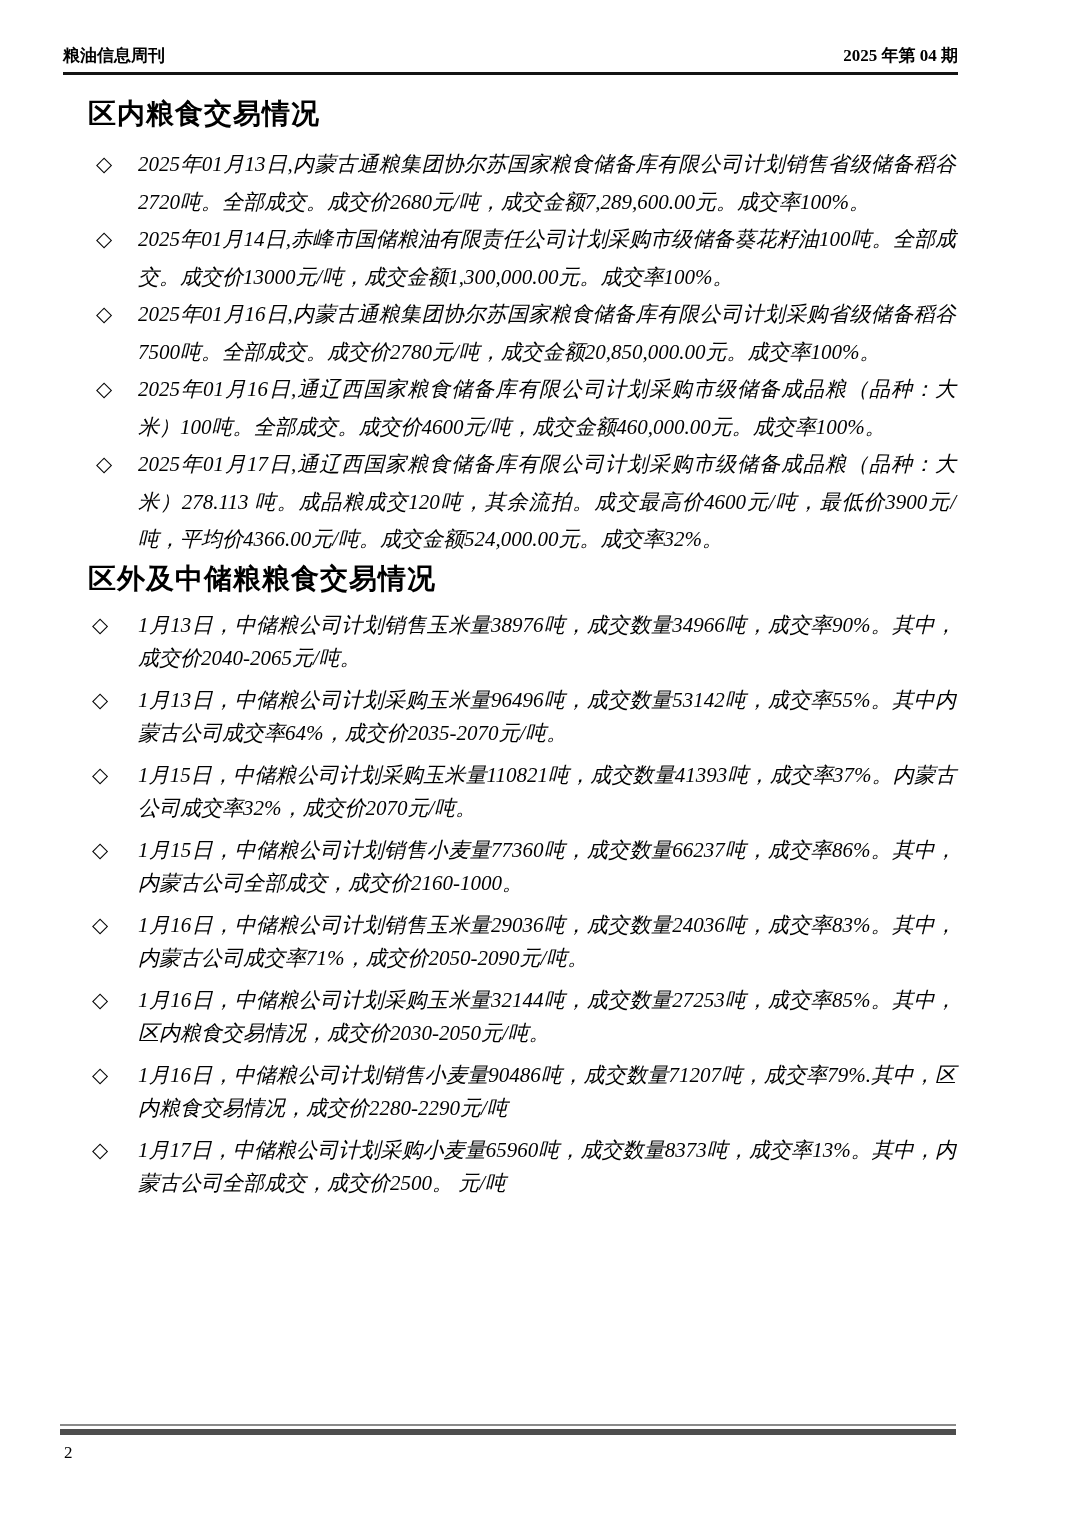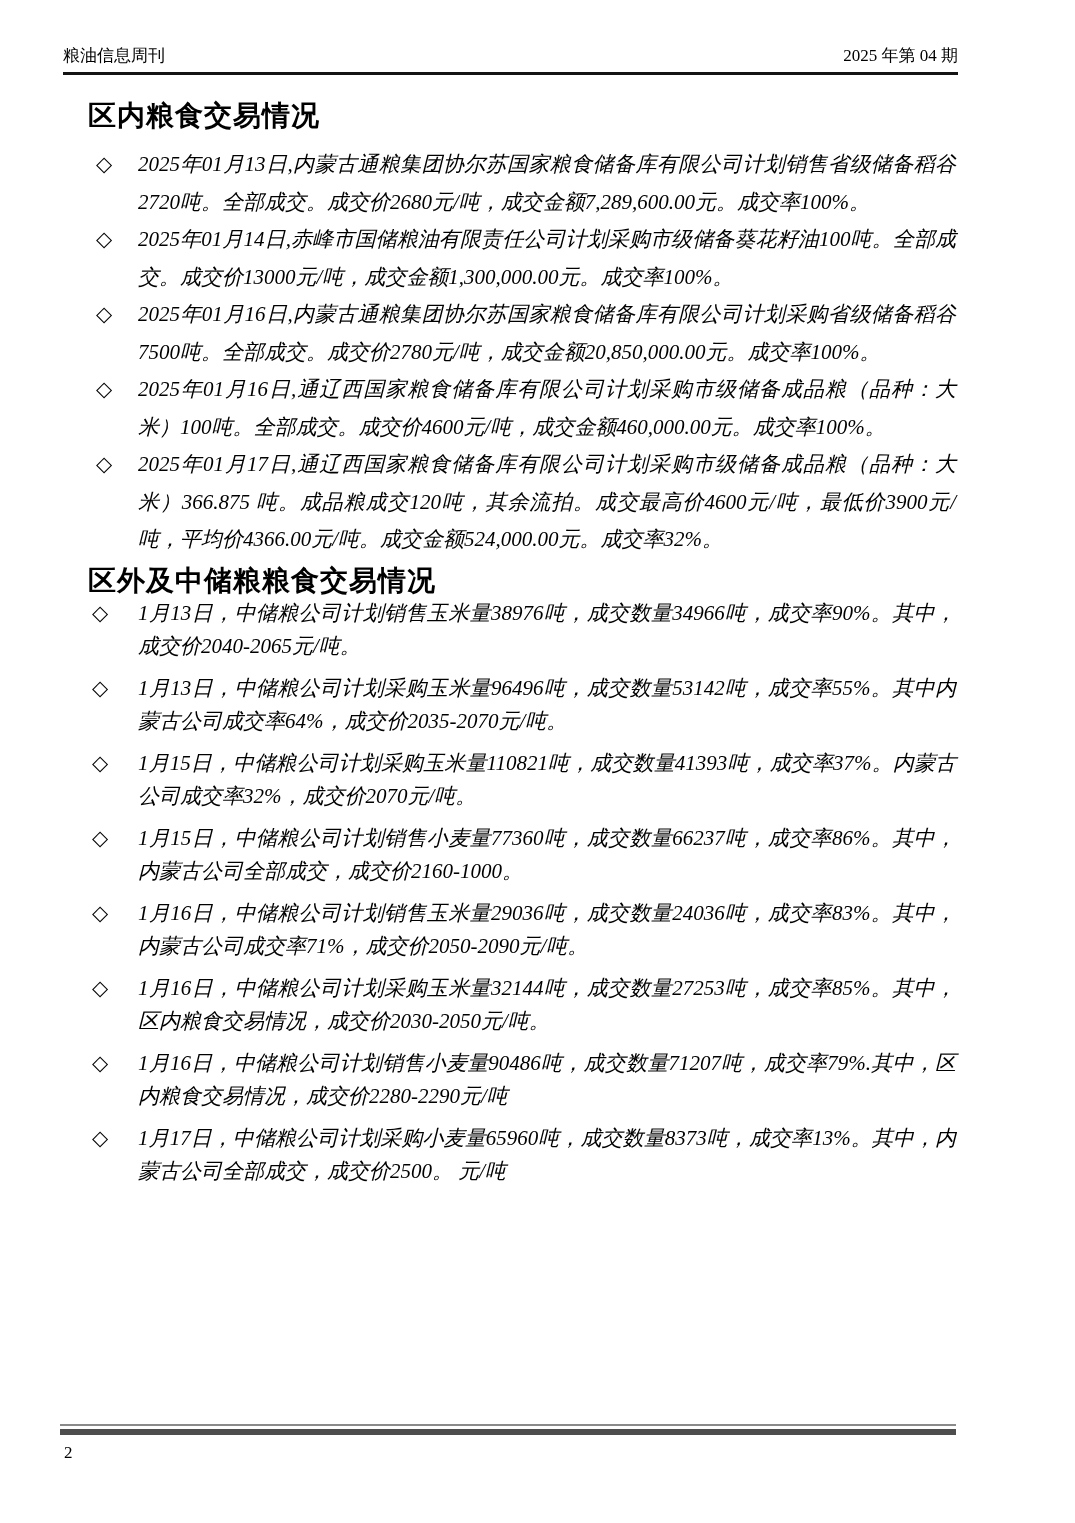--- a/index.html
+++ b/index.html
@@ -20,43 +20,43 @@
   
   .page-header {
     position: absolute;
     left: 63px;
     top: 44px;
     width: 895px;
     display: flex;
     justify-content: space-between;
     align-items: flex-end;
     font-size: 17px;
-    font-weight: normal;
+    font-weight: bold;
     padding-bottom: 5px;
     border-bottom: 3px solid #141414;
   }
 
   
   .content {
     position: absolute;
     left: 88px;
     top: 100px;
     width: 868px;
   }
   .section-title {
-    font-family: Liberation Serif, serif;
+    font-family: Liberation Mono, monospace;
     font-weight: bold;
     font-size: 28px;
     line-height: 32px;
     margin: 0 0 14px 0;
     letter-spacing: 1px;
   }
   .section-title.second {
     margin-top: 6px;
-    margin-bottom: 0;
+    margin-bottom: 12px;
   }
   .bullet-list { margin: 0; padding: 0; }
   .bullet-item {
     display: flex;
     font-size: 21px;
   }
   .sec1 .bullet-item { line-height: 37.5px; margin: 0; }
   .sec2 .bullet-item { line-height: 33px; margin: 0 0 9px 0; }
   .bullet-marker {
     flex: 0 0 50px;
@@ -122,21 +122,21 @@
       <div class="bullet-item">
         <span class="bullet-marker">◇</span>
         <span class="bullet-text">2025年01月16日,内蒙古通粮集团协尔苏国家粮食储备库有限公司计划采购省级储备稻谷7500吨。全部成交。成交价2780元/吨，成交金额20,850,000.00元。成交率100%。</span>
       </div>
       <div class="bullet-item">
         <span class="bullet-marker">◇</span>
         <span class="bullet-text">2025年01月16日,通辽西国家粮食储备库有限公司计划采购市级储备成品粮（品种：大米）100吨。全部成交。成交价4600元/吨，成交金额460,000.00元。成交率100%。</span>
       </div>
       <div class="bullet-item">
         <span class="bullet-marker">◇</span>
-        <span class="bullet-text">2025年01月17日,通辽西国家粮食储备库有限公司计划采购市级储备成品粮（品种：大米）366.875 吨。成品粮成交120吨，其余流拍。成交最高价4600元/吨，最低价3900元/吨，平均价4366.00元/吨。成交金额524,000.00元。成交率32%。</span>
+        <span class="bullet-text">2025年01月17日,通辽西国家粮食储备库有限公司计划采购市级储备成品粮（品种：大米）278.113 吨。成品粮成交120吨，其余流拍。成交最高价4600元/吨，最低价3900元/吨，平均价4366.00元/吨。成交金额524,000.00元。成交率32%。</span>
       </div>
     </div>
 
     <h1 class="section-title second">区外及中储粮粮食交易情况</h1>
 
     <div class="bullet-list sec2">
       <div class="bullet-item">
         <span class="bullet-marker">◇</span>
         <span class="bullet-text">1月13日，中储粮公司计划销售玉米量38976吨，成交数量34966吨，成交率90%。其中，成交价2040-2065元/吨。</span>
       </div>

